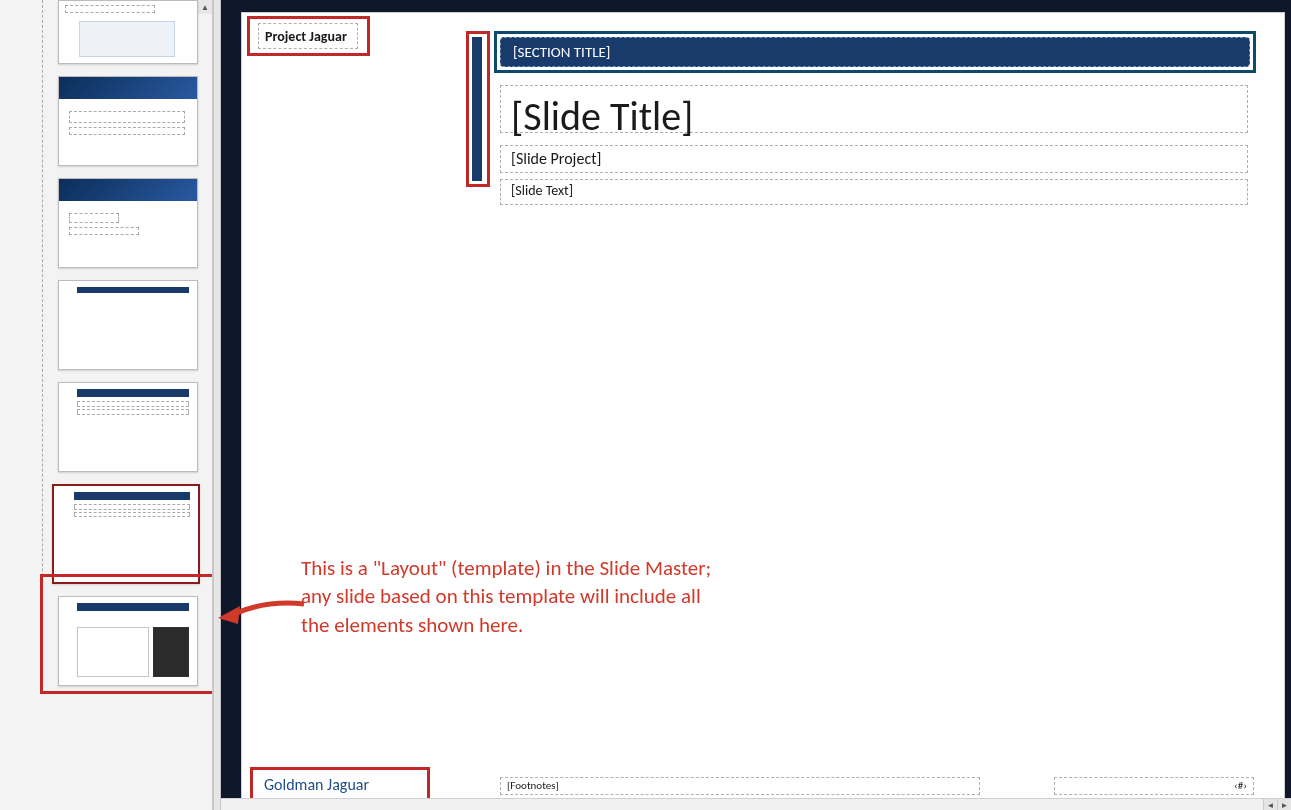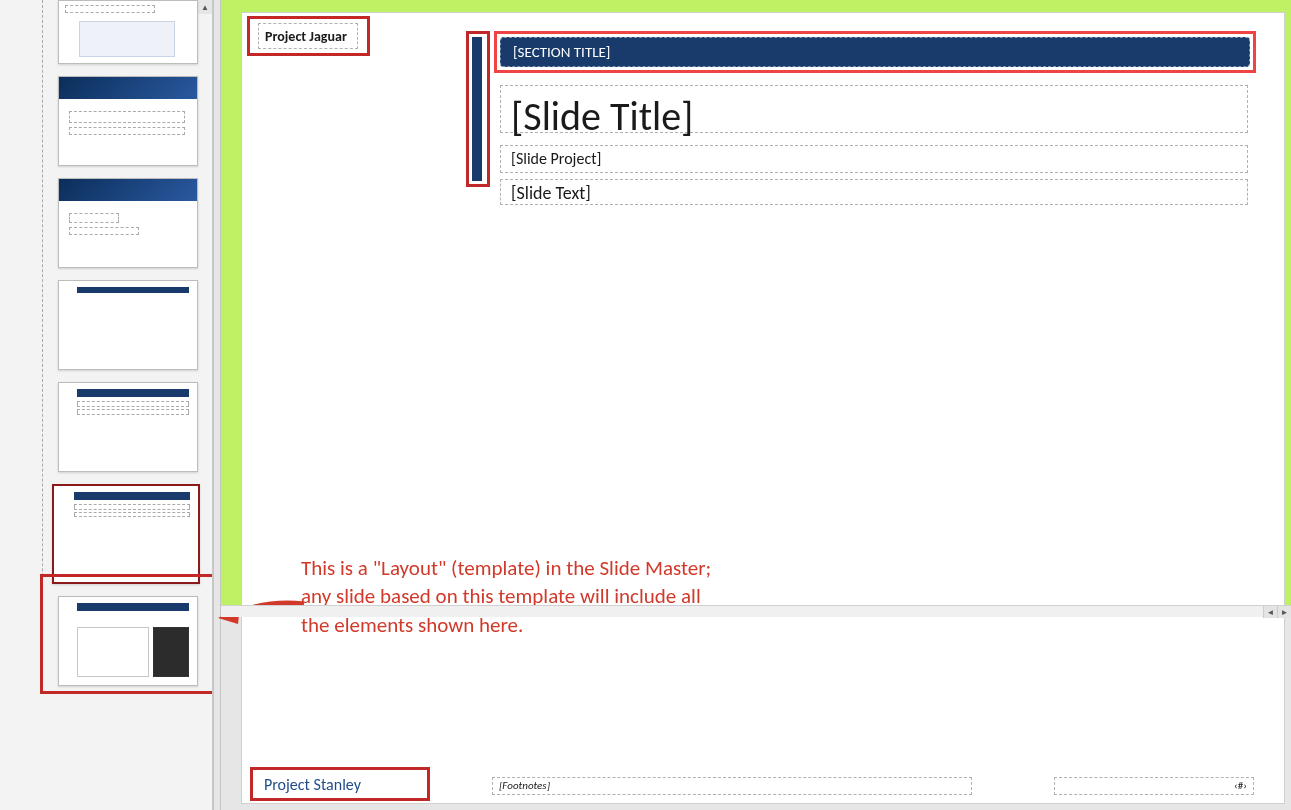--- a/index.html
+++ b/index.html
@@ -67,22 +67,22 @@
     width: 8px; height: 810px;
     background:#e6e6e6;
     border-left:1px solid #c5c5c5;
     border-right:1px solid #c5c5c5;
   }
 
   
   .editor {
     position:absolute;
     left: 221px; top:0;
-    width: 1070px; height: 617px;
-    background:#bef264;
+    width: 1070px; height: 810px;
+    background:#0f172a;
   }
   .slide {
     position:absolute;
     left: 20px; top: 12px;
     width: 1044px; height: 792px;
     background:#fff;
     border:1px solid #cfcfcf;
   }
 
   
@@ -109,21 +109,21 @@
   .vbar {
     position:absolute;
     left: 230px; top: 24px;
     width: 10px; height: 144px;
     background:#193b6b;
   }
   .section-title-wrap {
     position:absolute;
     left: 252px; top: 18px;
     width: 762px; height: 42px;
-    border:3px solid #ef4444;
+    border:3px solid #0c4a6e;
     display:flex; align-items:center;
     padding:3px;
   }
   .section-title {
     width:100%; height:100%;
     background:#193b6b;
     border-radius:4px;
     color:#fff;
     font-size:15px;
     font-weight:500;
@@ -137,41 +137,41 @@
     font-size: 40px; padding: 6px 10px;
   }
   .slide-subtitle {
     left: 258px; top: 132px;
     width: 748px; height: 28px;
     font-size: 16px; padding: 3px 10px;
   }
   .slide-text {
     left: 258px; top: 166px;
     width: 748px; height: 26px;
-    font-size: 18px; padding: 2px 10px;
+    font-size: 14px; padding: 2px 10px;
   }
   .company {
     left: 14px; bottom: 6px;
     width: 162px; height: 26px;
     font-size: 16px; color:#1f4d8a;
     padding:2px 8px;
     display:flex;align-items:center;
     border:none;
   }
   .company-hl {
     position:absolute;
     left: 8px; bottom: 2px;
     width: 180px; height: 34px;
     border:3px solid #c22828;
     pointer-events:none;
   }
   .footnotes {
-    left: 250px; bottom: 8px;
+    left: 258px; bottom: 8px;
     width: 480px; height: 18px;
-    font-size: 11px; padding:1px 6px;font-style:italic;
+    font-size: 11px; padding:1px 6px;
   }
   .pagenum {
     right: 30px; bottom: 8px;
     width: 200px; height: 18px;
     font-size: 11px; padding:1px 6px;
     text-align:right;
   }
 
   
   .annotation {
@@ -269,21 +269,21 @@
 
     <div class="section-title-wrap">
       <div class="section-title">[SECTION TITLE]</div>
     </div>
 
     <div class="ph slide-title">[Slide Title]</div>
     <div class="ph slide-subtitle">[Slide Project]</div>
     <div class="ph slide-text">[Slide Text]</div>
 
     <div class="company-hl"></div>
-    <div class="ph company">Project Stanley</div>
+    <div class="ph company">Goldman Jaguar</div>
 
     <div class="ph footnotes">[Footnotes]</div>
     <div class="ph pagenum">‹#›</div>
   </div>
 
   <div class="annotation">This is a "Layout" (template) in the Slide Master; any slide based on this template will include all the elements shown here.</div>
   <svg class="arrow" viewBox="0 0 90 30">
     <defs></defs>
     <path d="M88 8 Q 50 4 18 18" stroke="#d13a2a" stroke-width="5" fill="none"></path>
     <polygon points="2,22 24,10 22,28" fill="#d13a2a"></polygon>

